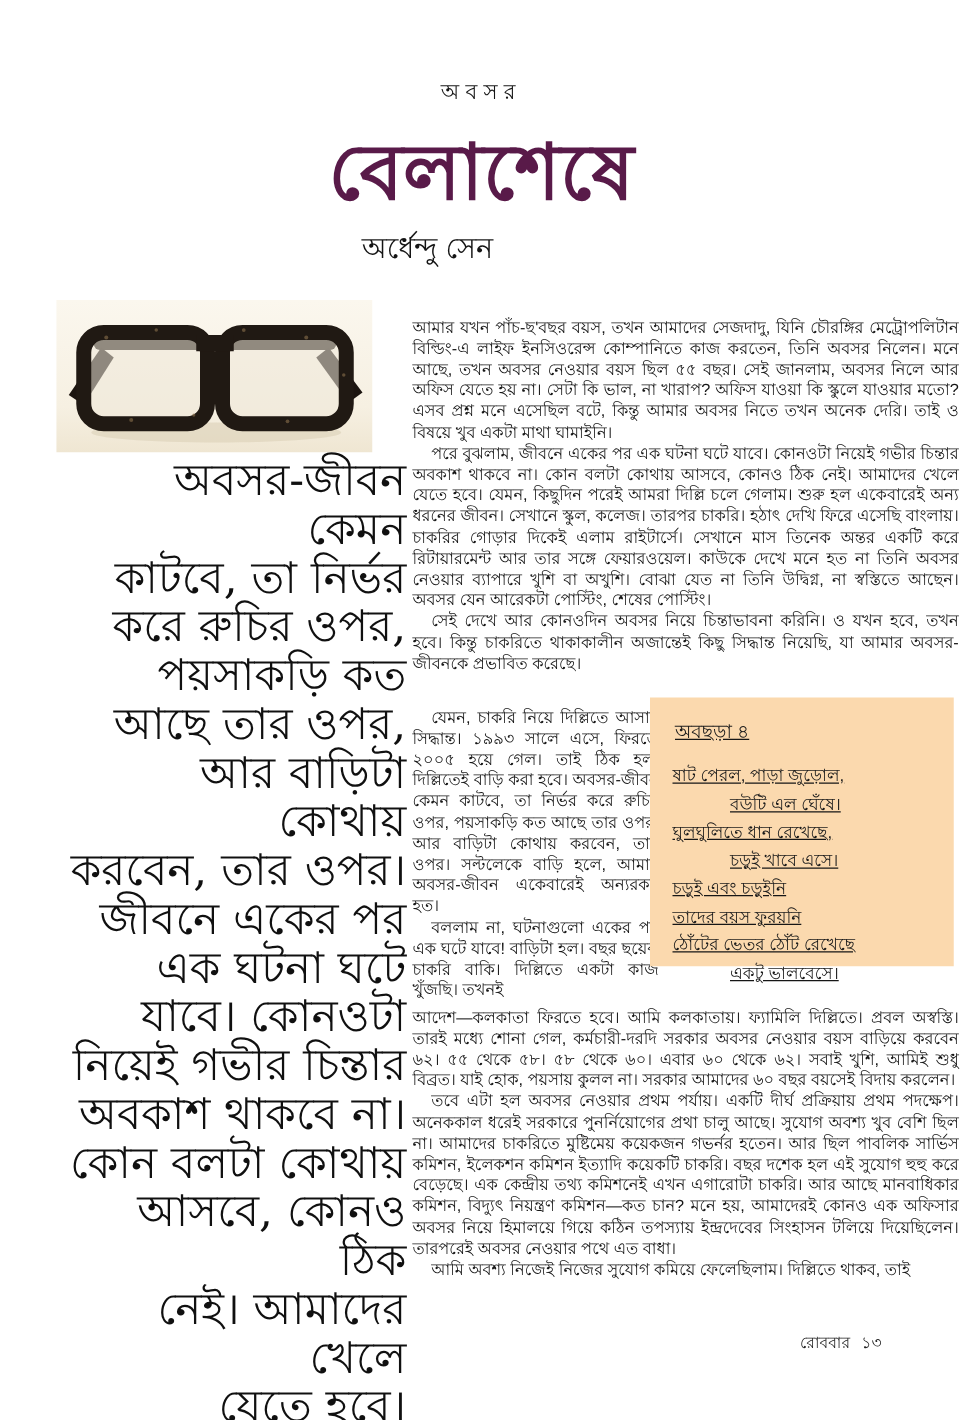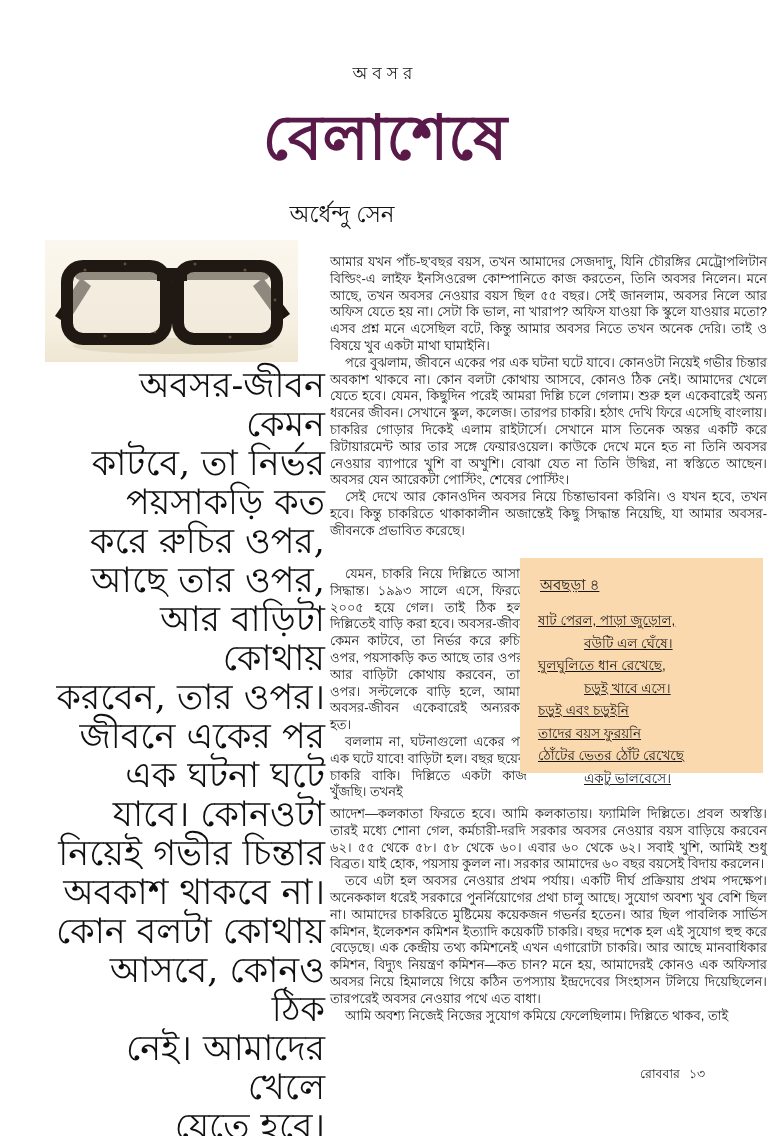--- a/index.html
+++ b/index.html
@@ -21,21 +21,21 @@
   }
   .article-title{
     top:92px;left:0;width:770px;
     text-align:center;
     font-family:"DejaVu Serif", serif;
     font-size:62px;line-height:92px;
     color:#591a49;
     font-weight:bold;
   }
   .article-author{
-    top:196px;left:0;width:684px;
+    top:180px;left:0;width:684px;
     text-align:center;
     font-size:23px;color:#141414;
   }
   
   .glasses{top:240px;left:45px;width:253px;height:122px;}
   
   .pull-quote{
     top:366px;left:50px;width:275px;
     text-align:right;
     font-family:"DejaVu Serif", serif;
@@ -106,22 +106,22 @@
       <circle cx="200" cy="30" r="1.6" fill="#8a6f4d" opacity="0.6"></circle>
       <circle cx="185" cy="97" r="1.5" fill="#8a6f4d" opacity="0.6"></circle>
       <circle cx="110" cy="92" r="1.3" fill="#8a6f4d" opacity="0.6"></circle>
       <circle cx="230" cy="60" r="1.4" fill="#8a6f4d" opacity="0.6"></circle>
     </svg>
   </div>
 
   <div class="abs pull-quote">
     <div class="pq-line">অবসর-জীবন কেমন</div>
     <div class="pq-line">কাটবে, তা নির্ভর</div>
+    <div class="pq-line">করে রুচির ওপর,</div>
     <div class="pq-line">পয়সাকড়ি কত</div>
-    <div class="pq-line">করে রুচির ওপর,</div>
     <div class="pq-line">আছে তার ওপর,</div>
     <div class="pq-line">আর বাড়িটা কোথায়</div>
     <div class="pq-line">করবেন, তার ওপর।</div>
     <div class="pq-line">জীবনে একের পর</div>
     <div class="pq-line">এক ঘটনা ঘটে</div>
     <div class="pq-line">যাবে। কোনওটা</div>
     <div class="pq-line">নিয়েই গভীর চিন্তার</div>
     <div class="pq-line">অবকাশ থাকবে না।</div>
     <div class="pq-line">কোন বলটা কোথায়</div>
     <div class="pq-line">আসবে, কোনও ঠিক</div>

